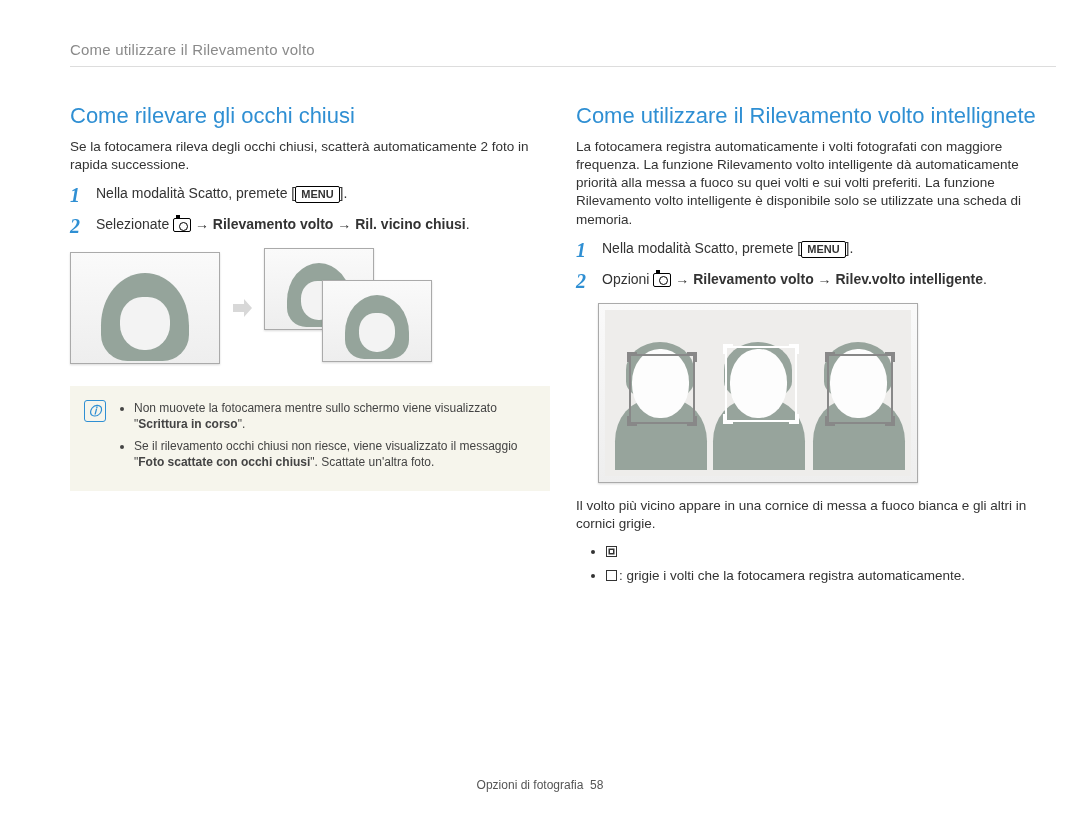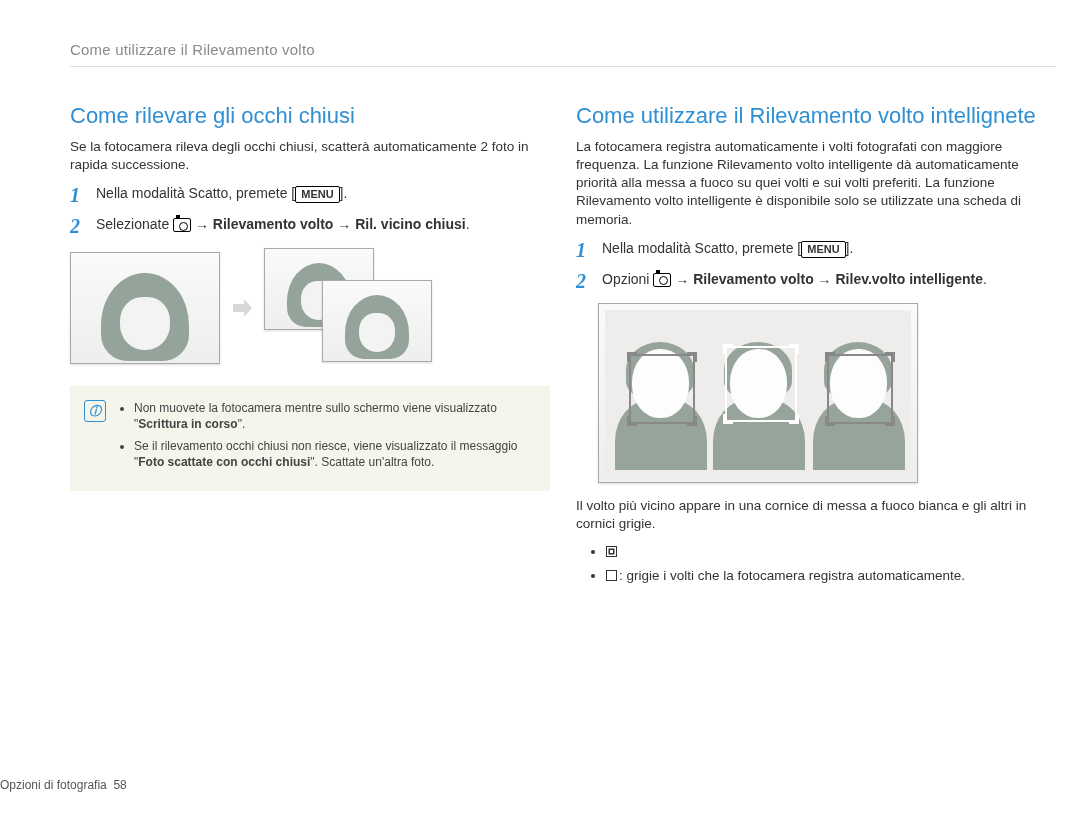--- a/index.html
+++ b/index.html
@@ -223,21 +223,21 @@
     border: 1.5px solid #333;
     vertical-align: -1px;
     margin-right: 2px;
   }
   .sq.dbl { box-shadow: inset 0 0 0 1.5px #fff, inset 0 0 0 3px #333; }
 
   .footer {
     position: absolute;
     bottom: 22px;
     left: 0; right: 0;
-    text-align: left;
+    text-align: center;
     font-size: 12px;
     color: #555;
   }
   .footer .pn { font-weight: normal; }
 </style>
 </head>
 <body>
 
 <div class="page">
   <div class="breadcrumb">Come utilizzare il Rilevamento volto</div>

